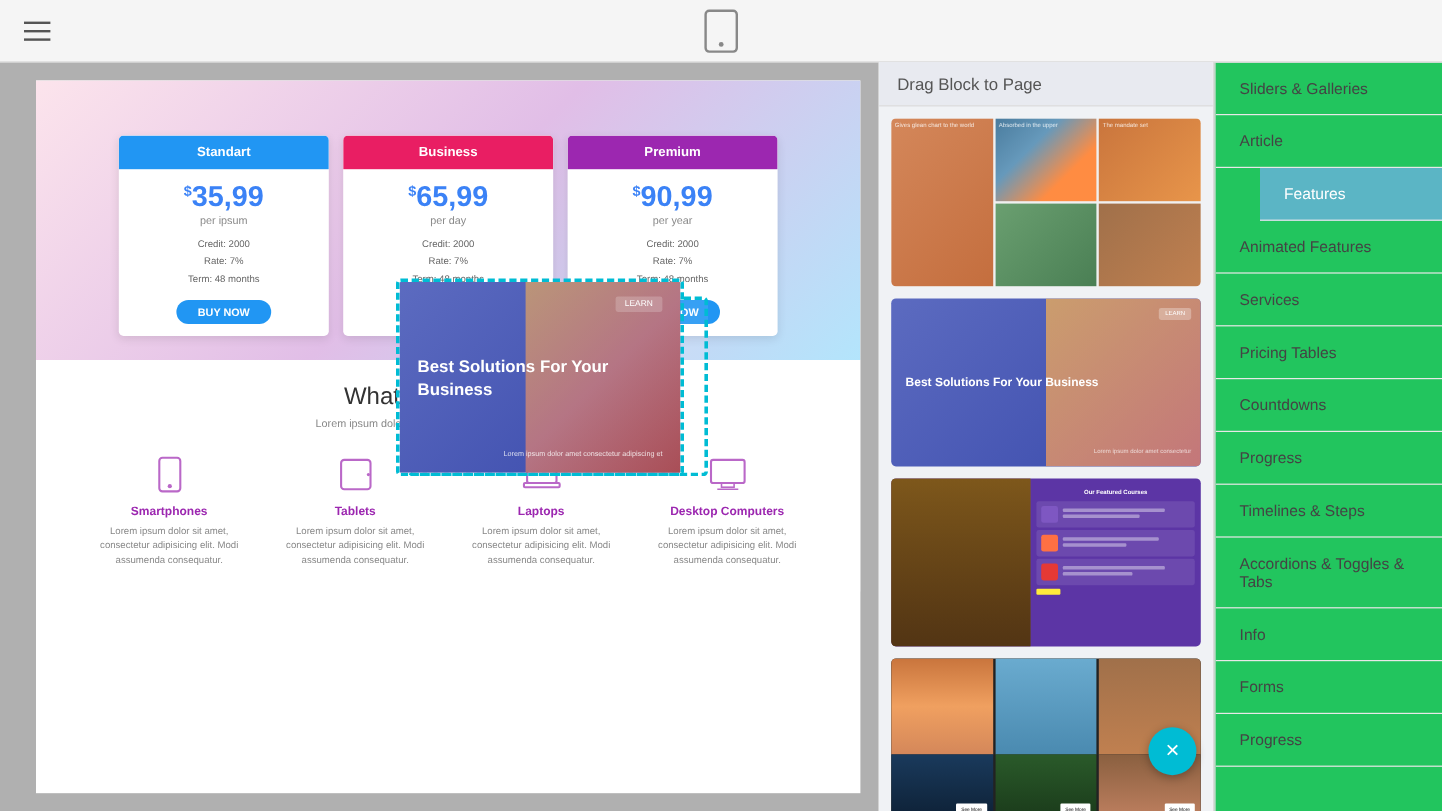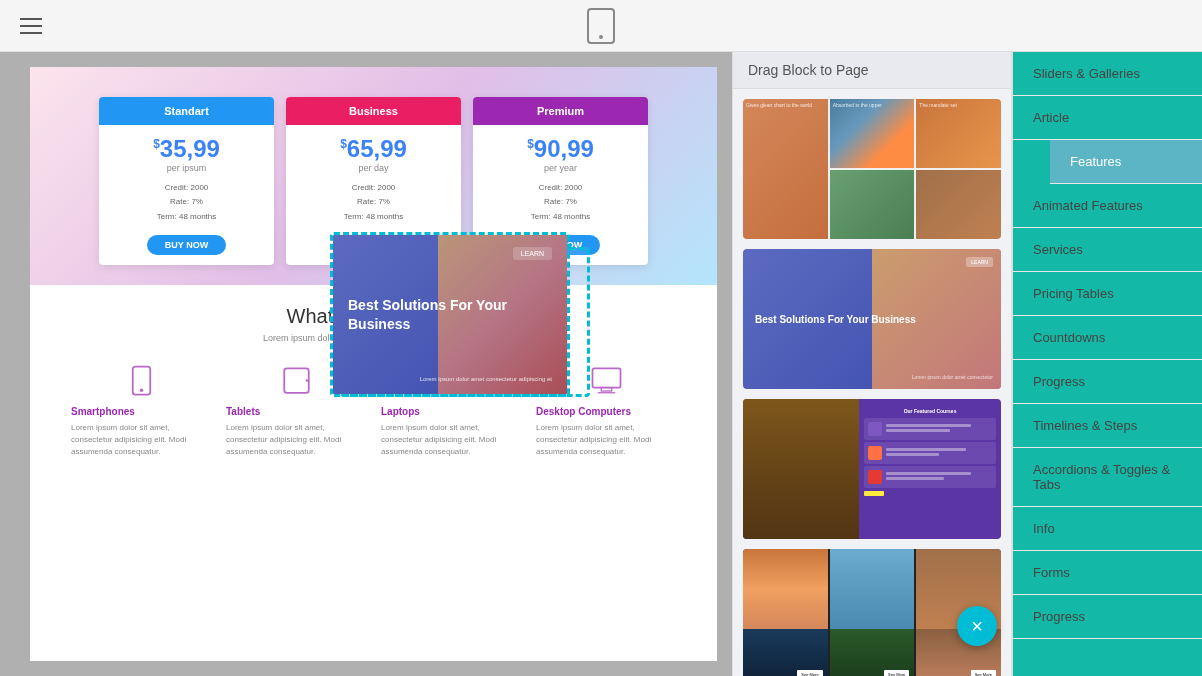--- a/index.html
+++ b/index.html
@@ -77,20 +77,21 @@
     
     .pricing-section {
       background: linear-gradient(135deg, #fce4ec 0%, #e1bee7 50%, #b3e5fc 100%);
       padding: 30px 20px 20px;
       position: relative;
     }
     .pricing-cards {
       display: flex;
       gap: 12px;
       justify-content: center;
+      margin-top: 16px;
     }
     .pricing-card {
       background: white;
       border-radius: 4px;
       flex: 1;
       max-width: 175px;
       overflow: hidden;
       box-shadow: 0 2px 8px rgba(0,0,0,0.1);
     }
     .card-header {
@@ -228,21 +229,21 @@
       margin-bottom: 20px;
     }
     .features-grid {
       display: flex;
       gap: 15px;
       justify-content: center;
     }
     .feature-item {
       flex: 1;
       max-width: 140px;
-      text-align: left;
+      text-align: center;
     }
     .feature-icon {
       width: 35px;
       height: 35px;
       margin: 0 auto 8px;
     }
     .feature-icon svg {
       width: 100%;
       height: 100%;
     }
@@ -455,21 +456,21 @@
       border: none;
       font-size: 4px;
       padding: 2px 4px;
       border-radius: 1px;
       cursor: pointer;
     }
 
     
     .right-panel {
       width: 190px;
-      background: #14b8a6;
+      background: #22c55e;
       border-left: 1px solid #ddd;
       overflow-y: auto;
       flex-shrink: 0;
     }
     .right-panel::-webkit-scrollbar { width: 6px; }
     .right-panel::-webkit-scrollbar-track { background: #f5f5f5; }
     .right-panel::-webkit-scrollbar-thumb { background: #ccc; border-radius: 3px; }
 
     .nav-item {
       padding: 14px 20px;

